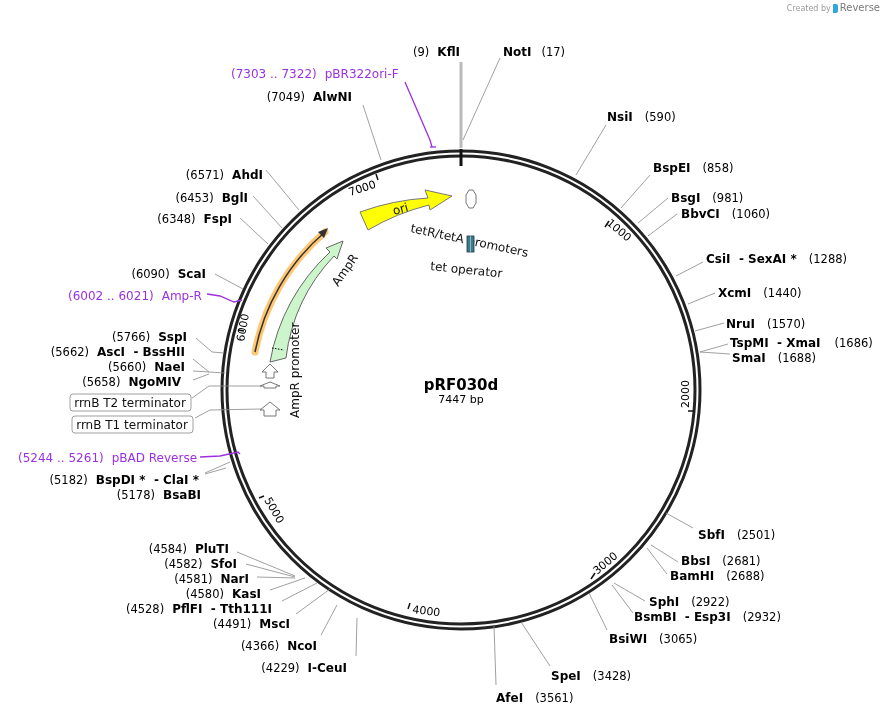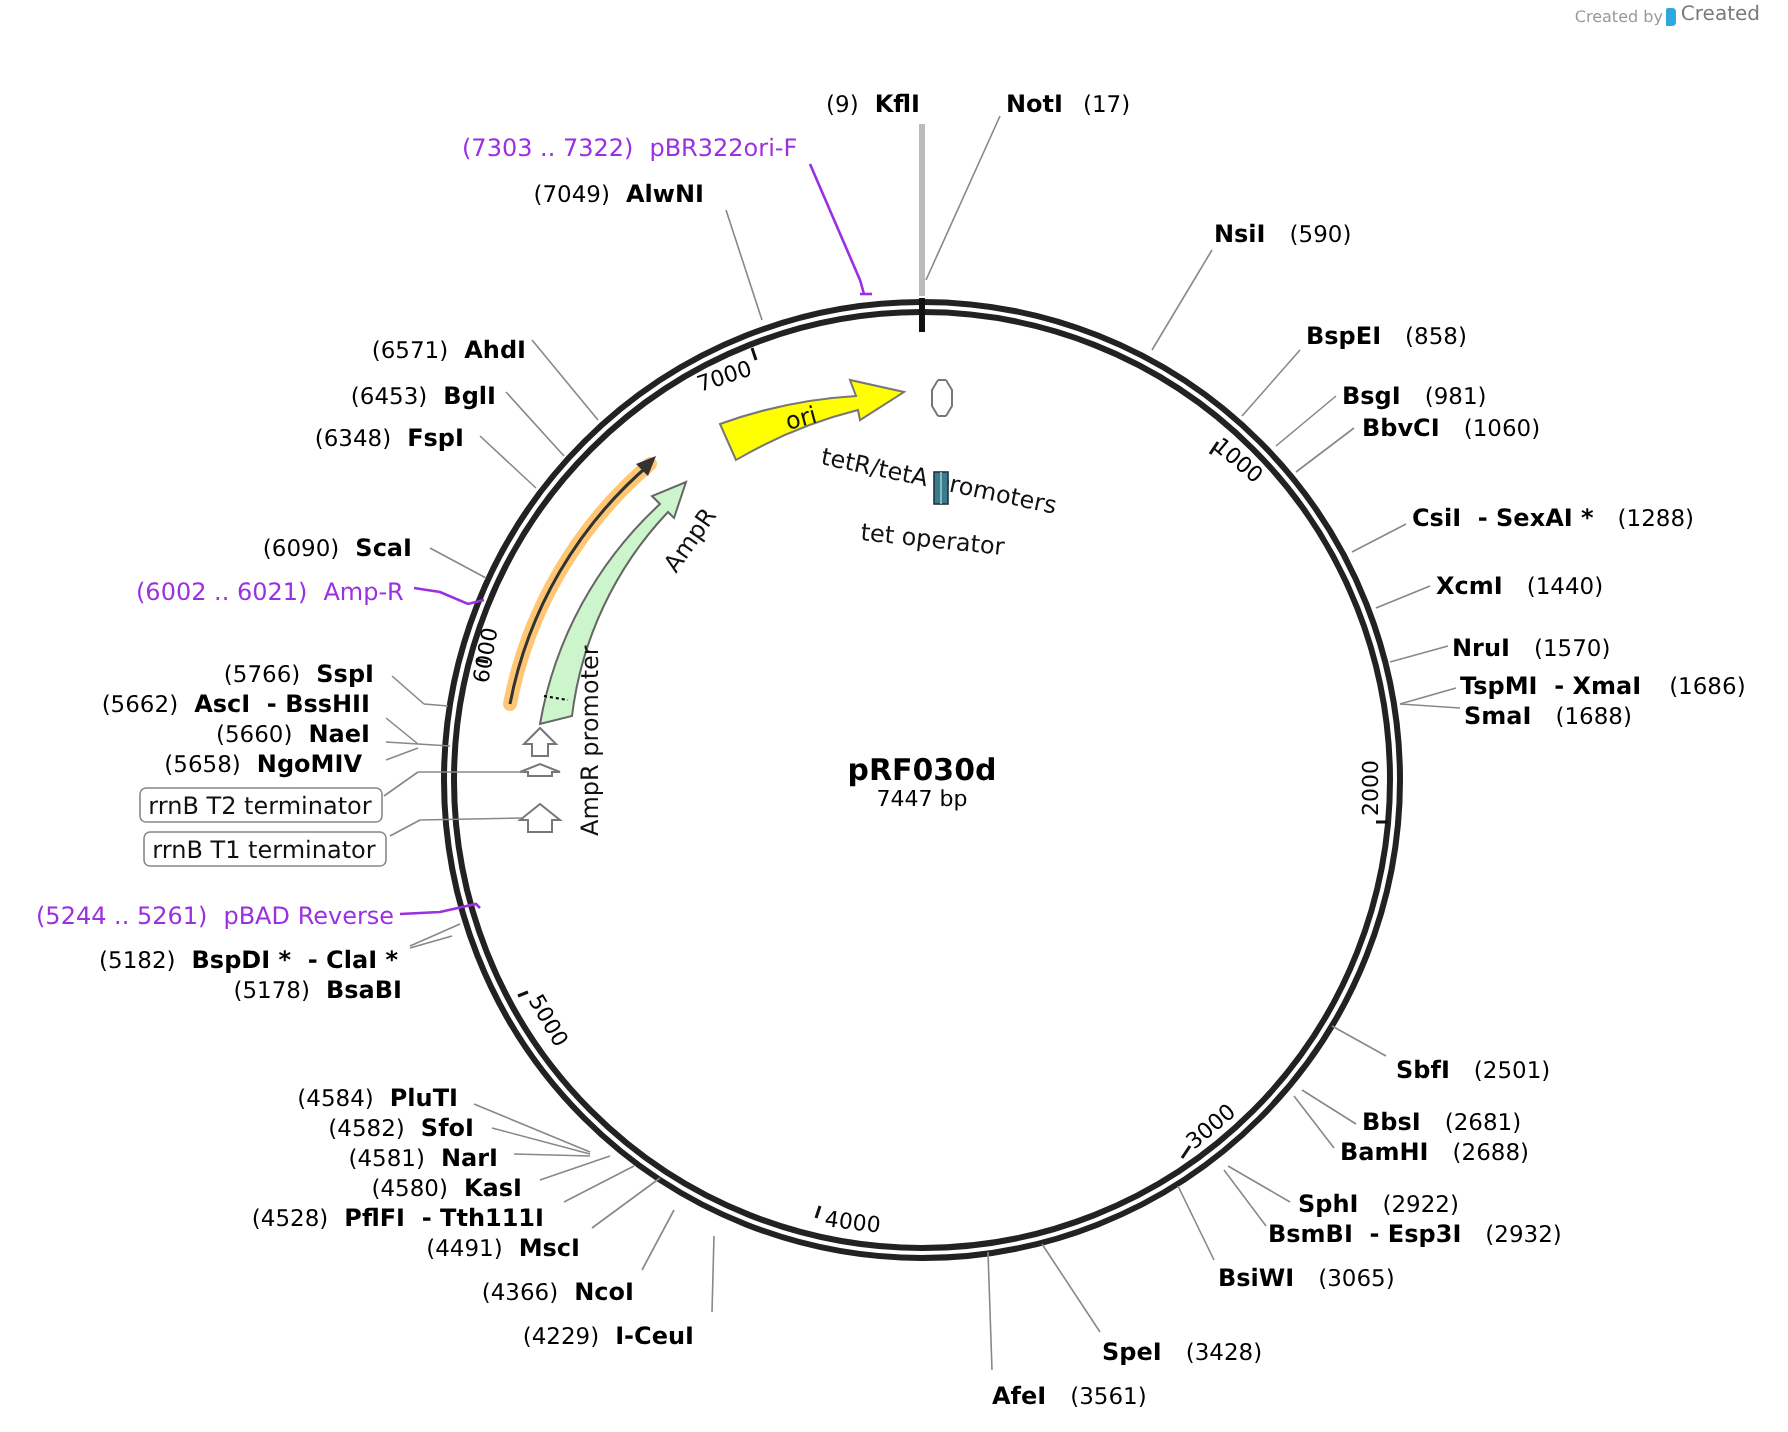--- a/index.html
+++ b/index.html
@@ -15,21 +15,21 @@
             font-family: "DejaVu Sans", sans-serif; display: flex; align-items: flex-end; gap: 2px; }
   .credit .logo { font-size: 10px; color: #7a7a7a; }
   .credit .flag { display: inline-block; width: 5px; height: 9px; background: #2fa8e0; border-radius: 1px 2px 2px 0; }
 </style>
 </head>
 <body>
 
 <div class="credit">
   <span>Created by</span>
   <span class="flag"></span>
-  <span class="logo">Created</span>
+  <span class="logo">Reverse</span>
 </div>
 
 <svg width="894" height="716" viewBox="0 0 894 716">
 
   <g>
     <circle cx="461" cy="390" r="239" fill="none" stroke="#222" stroke-width="3"></circle>
     <circle cx="461" cy="390" r="234" fill="none" stroke="#222" stroke-width="3"></circle>
     <line x1="461" y1="149" x2="461" y2="166" stroke="#111" stroke-width="3"></line>
   </g>
 

